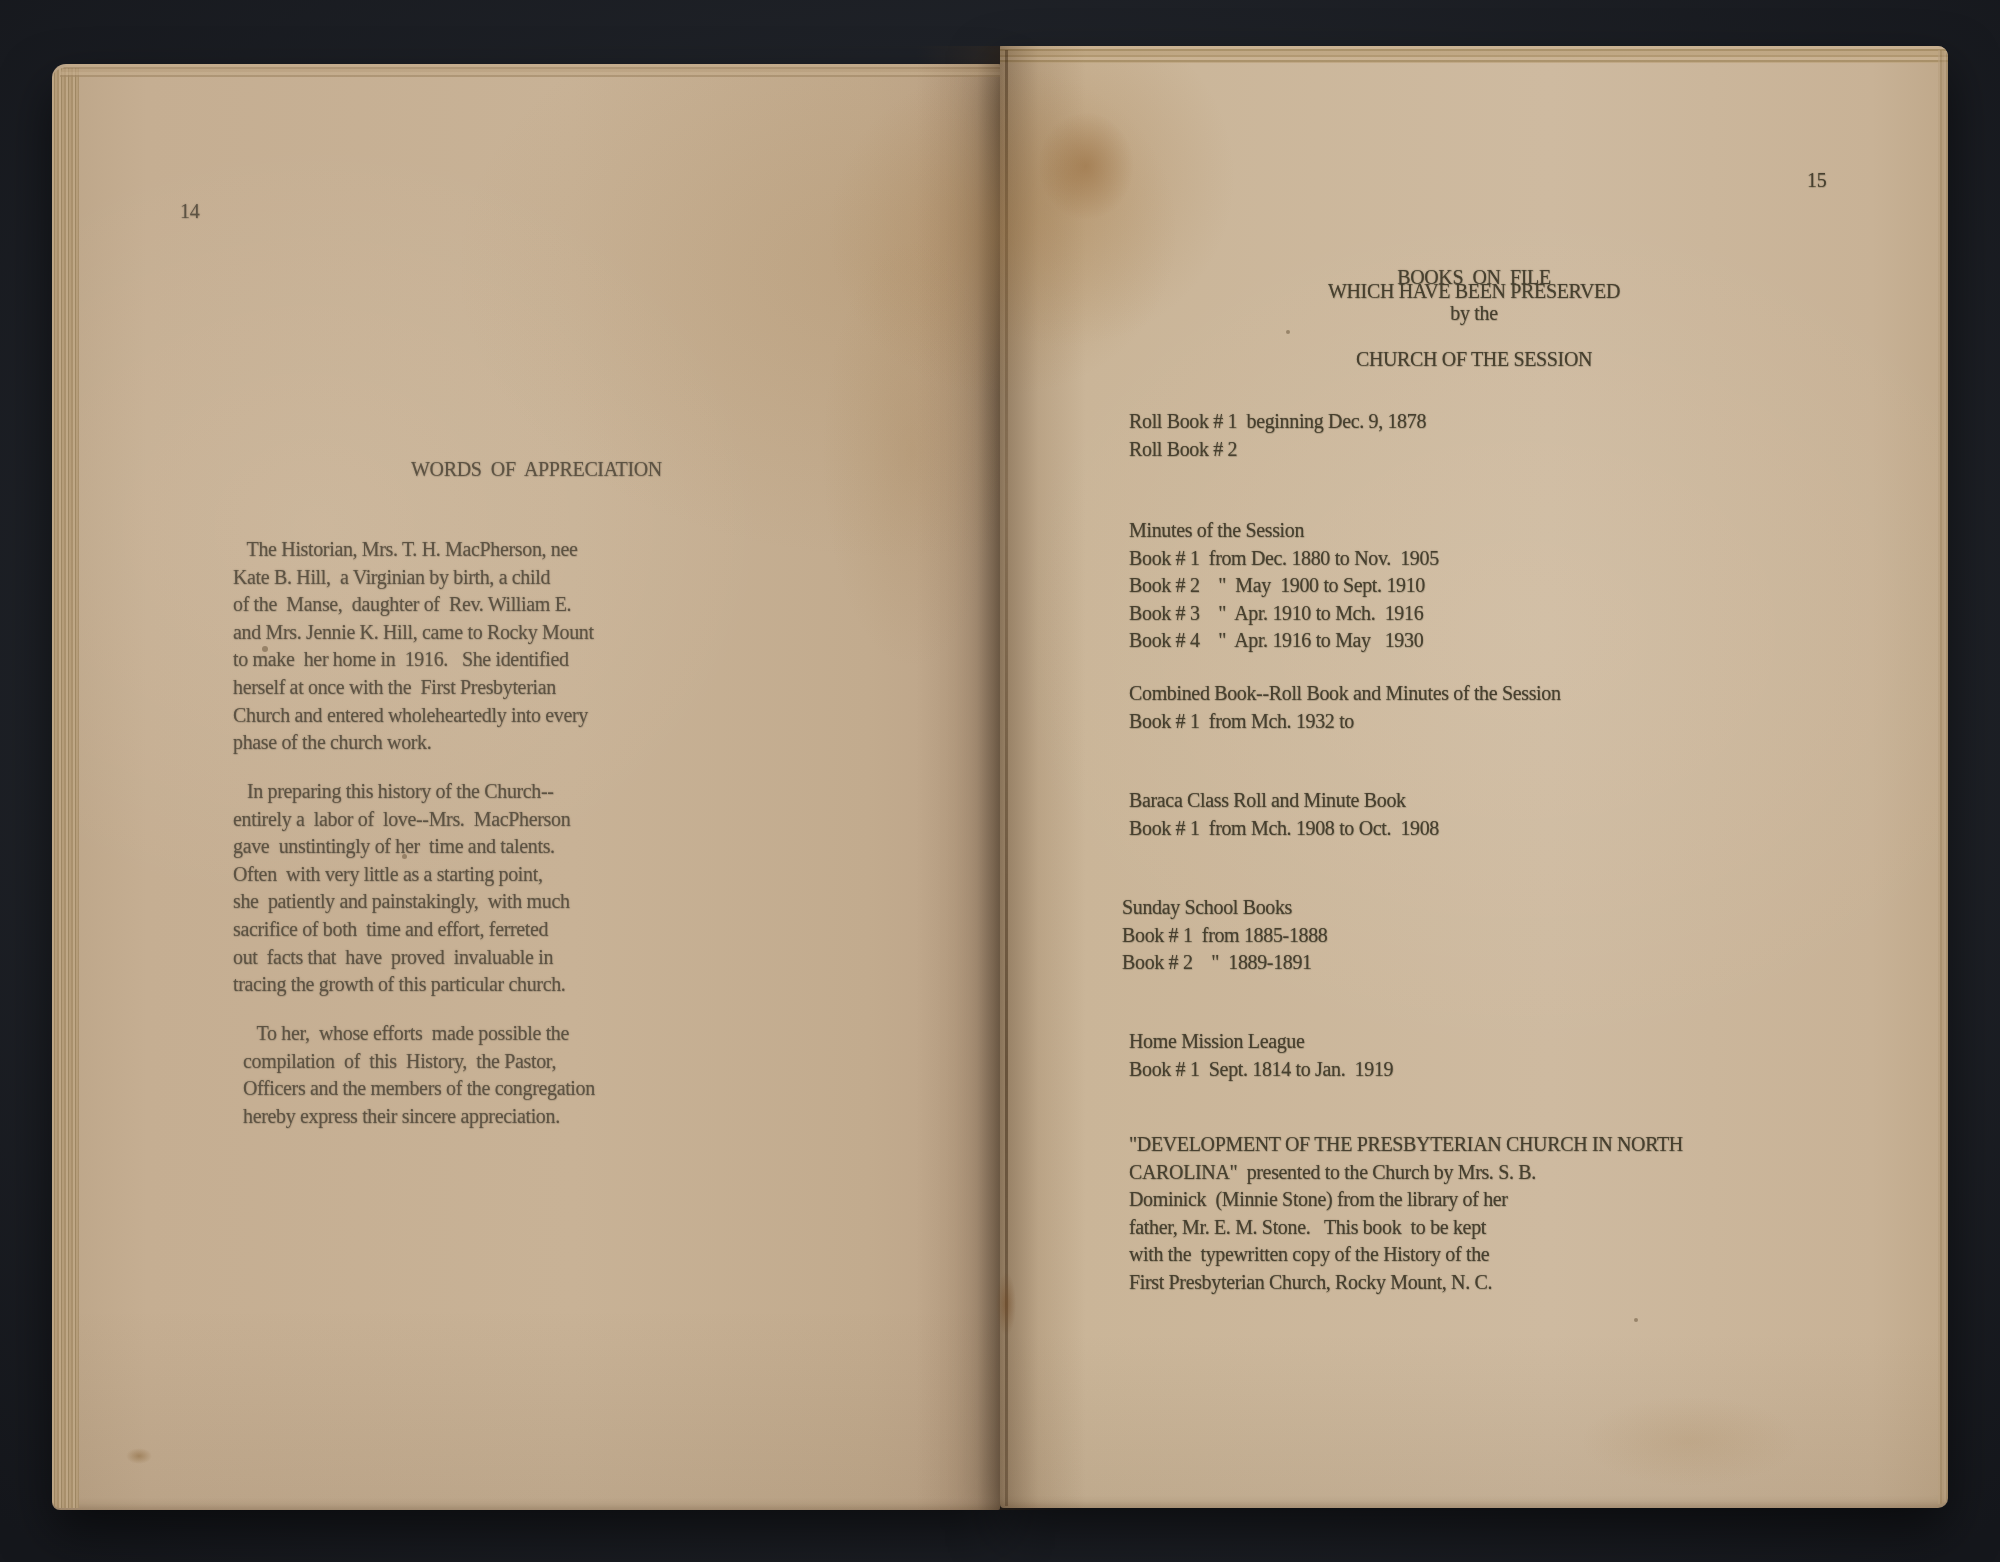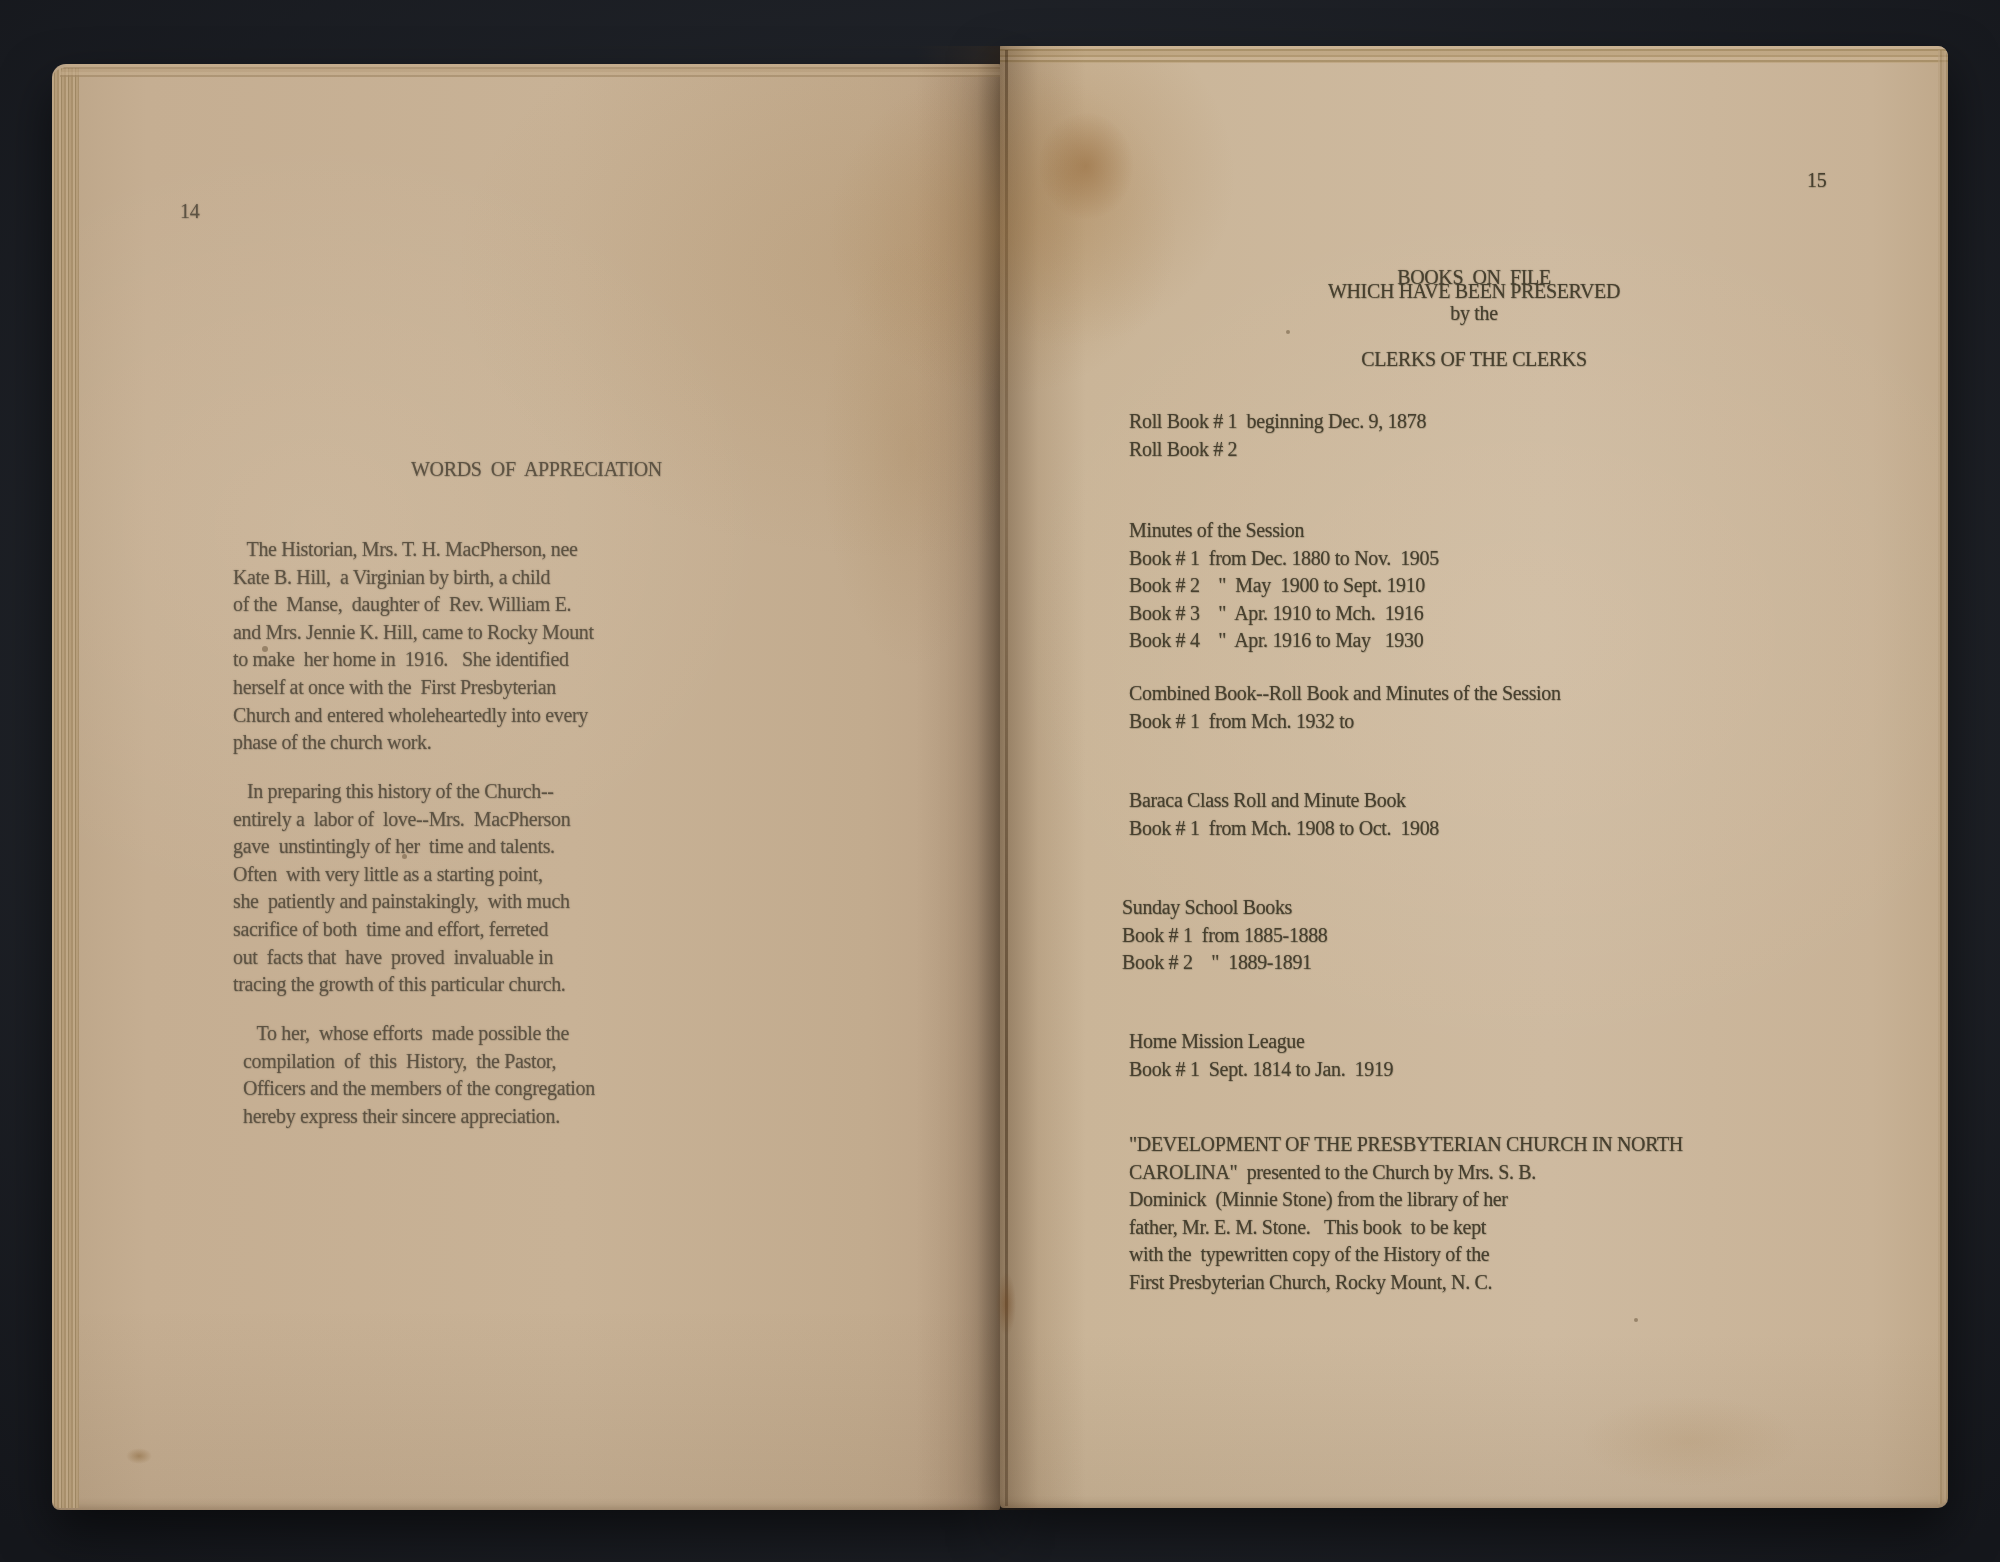--- a/index.html
+++ b/index.html
@@ -128,21 +128,21 @@
 compilation  of  this  History,  the Pastor,
 Officers and the members of the congregation
 hereby express their sincere appreciation.</div>
   </div>
 
   <div class="page page-right">
     <div class="tw ink-right" style="left:807px;top:121px;">15</div>
     <div class="tw ink-right centered" style="left:129px;top:174px;width:690px;margin-top:44px;">BOOKS  ON  FILE</div>
     <div class="tw ink-right centered" style="left:129px;top:216px;width:690px;margin-top:16px;">WHICH HAVE BEEN PRESERVED</div>
     <div class="tw ink-right centered" style="left:129px;top:254px;width:690px;">by the</div>
-    <div class="tw ink-right centered" style="left:129px;top:300px;width:690px;">CLERKS OF THE CLERKS</div>
+    <div class="tw ink-right centered" style="left:129px;top:300px;width:690px;">CHURCH OF THE SESSION</div>
 
     <div class="tw ink-right" style="left:129px;top:362px;">Roll Book # 1  beginning Dec. 9, 1878
 Roll Book # 2</div>
     <div class="tw ink-right" style="left:129px;top:471px;">Minutes of the Session
 Book # 1  from Dec. 1880 to Nov.  1905
 Book # 2    "  May  1900 to Sept. 1910
 Book # 3    "  Apr. 1910 to Mch.  1916
 Book # 4    "  Apr. 1916 to May   1930</div>
     <div class="tw ink-right" style="left:129px;top:634px;">Combined Book--Roll Book and Minutes of the Session
 Book # 1  from Mch. 1932 to</div>

